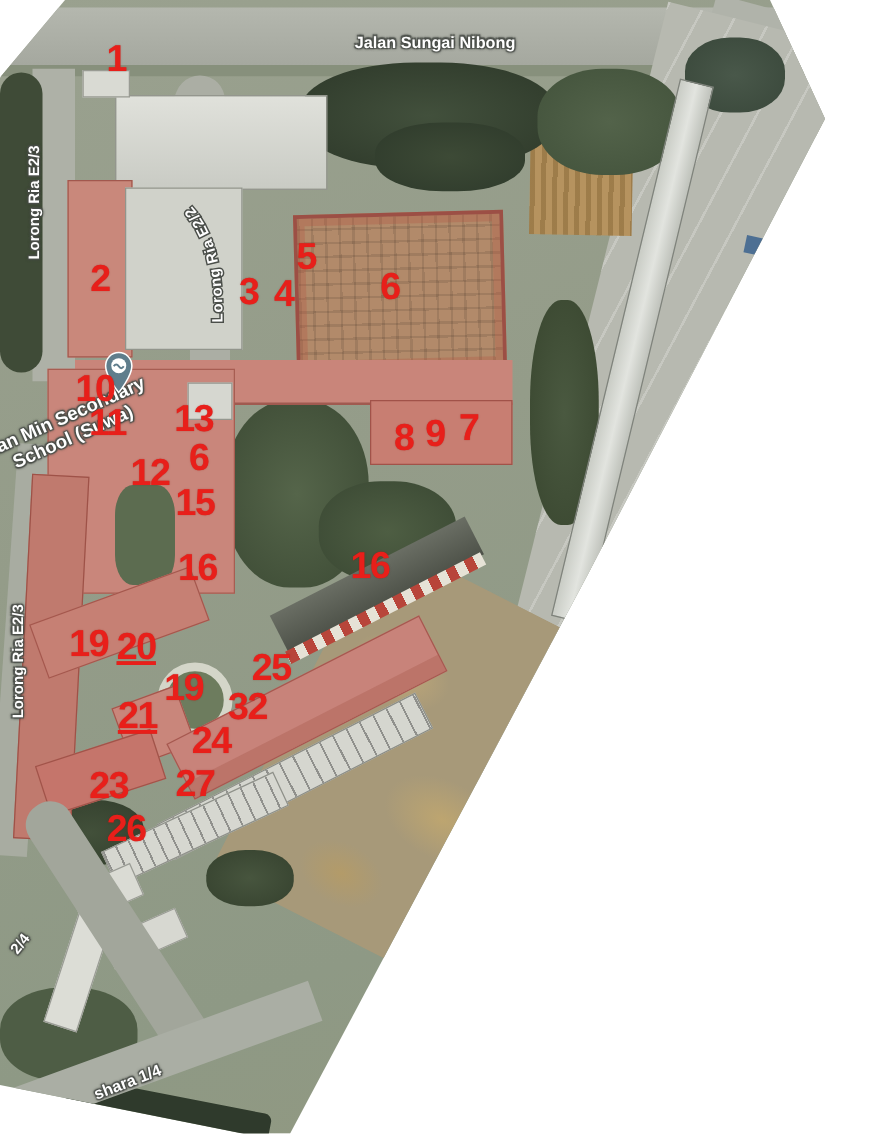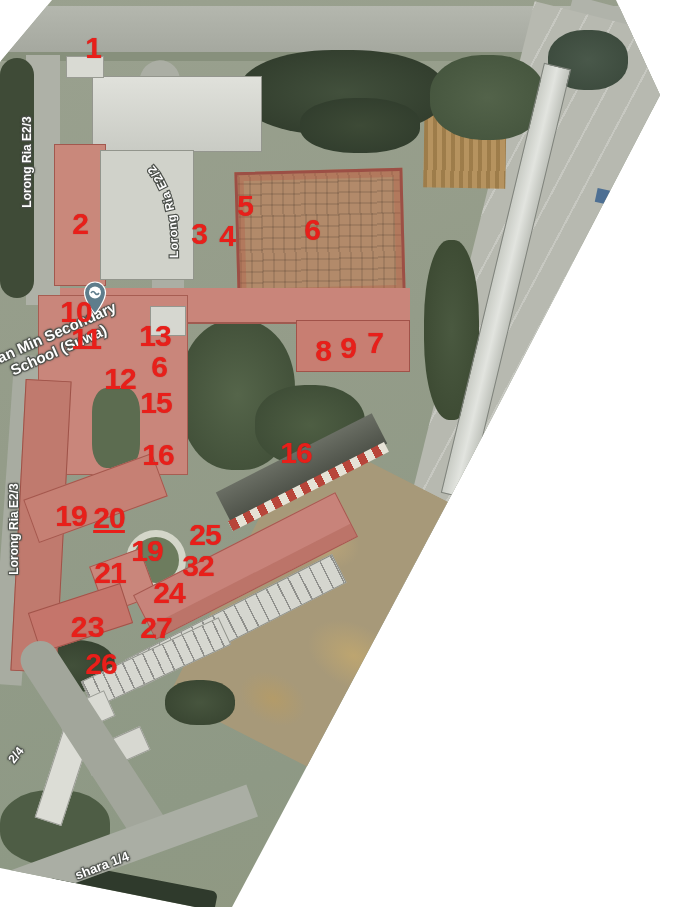--- a/index.html
+++ b/index.html
@@ -74,20 +74,21 @@
     <div class="s" style="left:32px;top:597px;width:95px;height:40px;background:#c5756b;border:1px solid #a1544a;transform:rotate(-18deg);"></div>
     <div class="s" style="left:80px;top:648px;width:150px;height:28px;background:#d6d7d0;border:1px solid #8f918a;background-image:repeating-linear-gradient(90deg,rgba(60,60,60,.45) 0 1.5px,transparent 1.5px 11px);transform:rotate(-25deg);"></div>
     <div class="s" style="left:492px;top:60px;width:26px;height:440px;background:linear-gradient(90deg,#c9ccc5,#e2e4df 50%,#bfc2bb);border:1px solid #7f837c;transform:rotate(13.5deg);"></div>
     <div class="s" style="left:596px;top:190px;width:20px;height:14px;background:#4d6f93;transform:rotate(12deg);"></div>
     <div class="s" style="left:58px;top:700px;width:52px;height:26px;background:#dadbd4;border:1px solid #9a9c95;transform:rotate(-24deg);"></div>
     <div class="s" style="left:84px;top:738px;width:62px;height:24px;background:#d7d8d1;border:1px solid #9a9c95;transform:rotate(-24deg);"></div>
     <div class="s" style="left:49px;top:727px;width:26px;height:95px;background:#dcddd6;border:1px solid #9a9c95;transform:rotate(18deg);"></div>
     <div class="s" style="left:76px;top:625px;width:38px;height:240px;background:#a2a69b;border-radius:18px;transform:rotate(-33deg);"></div>
     <div class="s" style="left:0;top:828px;width:260px;height:34px;background:#aaaea4;transform:rotate(-20deg);"></div>
 
+    <div class="maplabel" style="left:228px;top:26px;width:240px;font-size:13px;">Jalan Sungai Nibong</div>
     <div class="maplabel" style="left:-43px;top:155px;width:140px;font-size:12px;transform:rotate(-90deg);">Lorong Ria E2/3</div>
     <div class="maplabel" style="left:-56px;top:522px;width:140px;font-size:12px;transform:rotate(-90deg);">Lorong Ria E2/3</div>
     <div class="maplabel" style="left:-4px;top:748px;width:40px;font-size:12px;transform:rotate(-52deg);">2/4</div>
     <div class="maplabel" style="left:52px;top:858px;width:100px;font-size:13px;transform:rotate(-21deg);">shara 1/4</div>
     <div class="maplabel" style="left:-30px;top:325px;width:170px;font-size:15px;line-height:17px;transform:rotate(-24deg);">
       <div>Han Min Secondary</div>
       <div>School (Suwa)</div>
     </div>
 
     <svg width="700" height="907" viewBox="0 0 700 907" style="left:0;top:0;pointer-events:none;">
@@ -119,22 +120,22 @@
         <div class="marker" style="left: 86px; top: 339px;">11</div>
         <div class="marker" style="left: 120px; top: 379px;">12</div>
         <div class="marker" style="left: 155px; top: 336px;">13</div>
         <div class="marker" style="left: 159px; top: 367px;">6</div>
         <div class="marker" style="left: 156px; top: 403px;">15</div>
         <div class="marker" style="left: 158px; top: 455px;">16</div>
         <div class="marker" style="left: 296px; top: 453px;">16</div>
         <div class="marker" style="left: 71px; top: 516px;">19</div>
         <div class="marker" style="left: 147px; top: 551px;">19</div>
         <div class="marker" style="left: 109px; top: 518px; text-decoration: underline;">20</div>
-        <div class="marker" style="left: 110px; top: 573px;">21</div>
+        <div class="marker" style="left: 110px; top: 573px; text-decoration: underline;">21</div>
         <div class="marker" style="left: 198px; top: 566px;">32</div>
-        <div class="marker" style="left: 87px; top: 629px; font-family: Liberation Mono, monospace;">23</div>
+        <div class="marker" style="left: 87px; top: 629px;">23</div>
         <div class="marker" style="left: 169px; top: 593px;">24</div>
-        <div class="marker" style="left: 205px; top: 535px;">25</div>
+        <div class="marker" style="left: 217px; top: 535px;">25</div>
         <div class="marker" style="left: 101px; top: 664px;">26</div>
         <div class="marker" style="left: 156px; top: 628px;">27</div>
       </div>
   </div>
 </div>
 
 </body></html>

